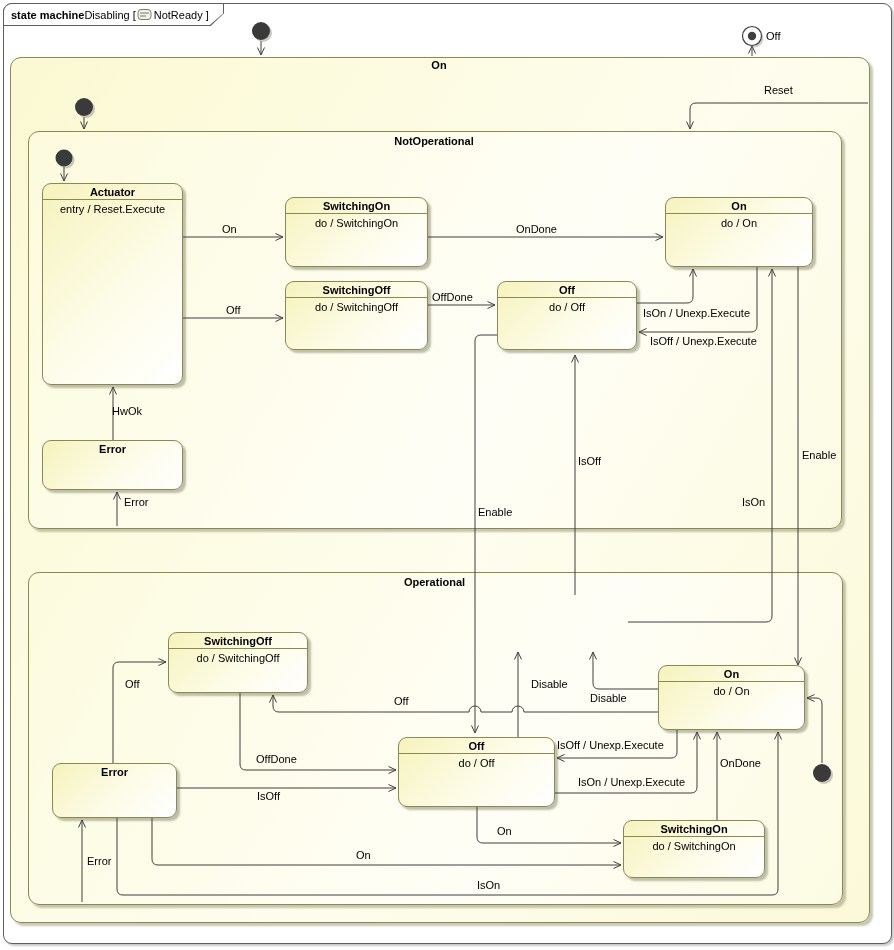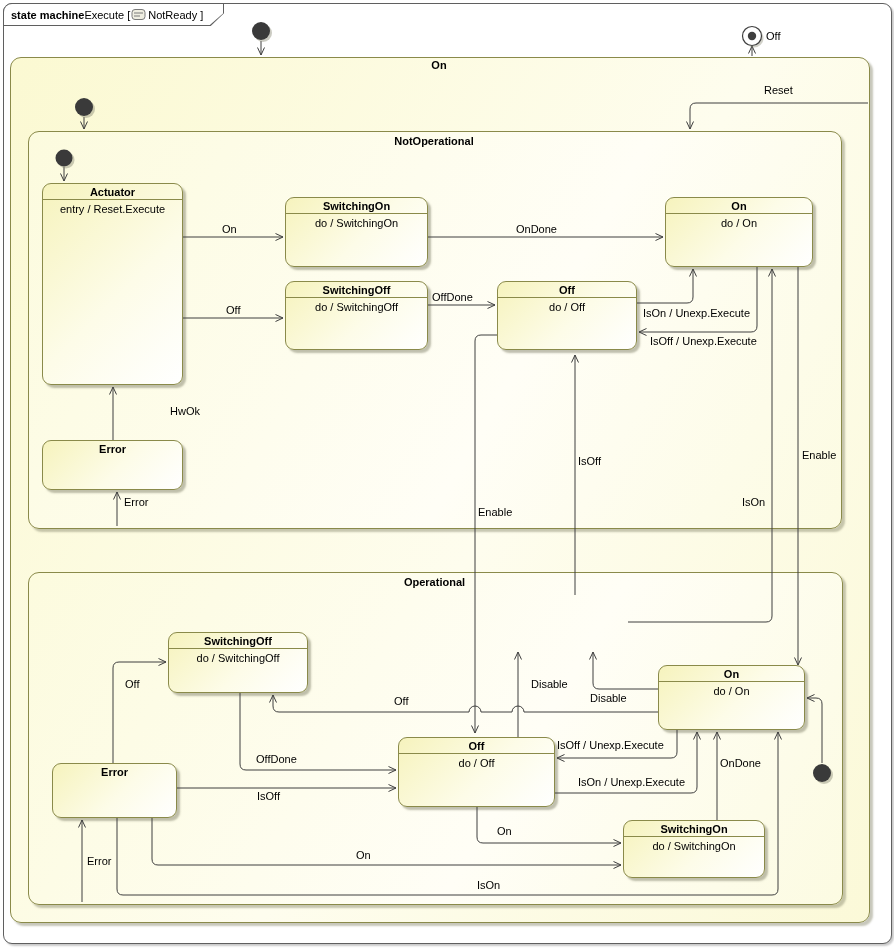--- a/index.html
+++ b/index.html
@@ -37,21 +37,21 @@
 </style>
 </head>
 <body>
 
 <div class="diagram">
 
   <div class="frame"></div>
   <div class="tab-outer">
     <div class="tab-inner">
       <span class="tab-kw">state machine</span>
-      <span>Execute [</span>
+      <span>Disabling [</span>
       <svg class="sm-icon" width="16" height="13">
         <rect x="1" y="1.5" width="13" height="10" rx="3" fill="#f0efe2" stroke="#7a7a7a"></rect>
         <line x1="3" y1="5" x2="12" y2="5" stroke="#7a7a7a"></line>
         <line x1="3" y1="8" x2="9" y2="8" stroke="#7a7a7a"></line>
       </svg>
       <span>NotReady ]</span>
     </div>
   </div>
 
   <div class="composite comp-on"></div>
@@ -166,21 +166,21 @@
   </svg>
 
   <span class="tlabel" style="left:755px;top:84px;margin-left:9px;">Reset</span>
   <span class="tlabel" style="left:766px;top:30px;">Off</span>
   <span class="tlabel" style="left:222px;top:223px;">On</span>
   <span class="tlabel" style="left:226px;top:304px;">Off</span>
   <span class="tlabel" style="left:516px;top:223px;">OnDone</span>
   <span class="tlabel" style="left:432px;top:291px;">OffDone</span>
   <span class="tlabel" style="left:643px;top:307px;">IsOn / Unexp.Execute</span>
   <span class="tlabel" style="left:650px;top:335px;">IsOff / Unexp.Execute</span>
-  <span class="tlabel" style="left:126px;top:405px;padding-left:44px;">HwOk</span>
+  <span class="tlabel" style="left:112px;top:405px;">HwOk</span>
   <span class="tlabel" style="left:124px;top:496px;">Error</span>
   <span class="tlabel" style="left:478px;top:506px;">Enable</span>
   <span class="tlabel" style="left:578px;top:455px;">IsOff</span>
   <span class="tlabel" style="left:742px;top:496px;">IsOn</span>
   <span class="tlabel" style="left:802px;top:449px;">Enable</span>
   <span class="tlabel" style="left:125px;top:678px;">Off</span>
   <span class="tlabel" style="left:394px;top:695px;">Off</span>
   <span class="tlabel" style="left:256px;top:753px;">OffDone</span>
   <span class="tlabel" style="left:257px;top:790px;">IsOff</span>
   <span class="tlabel" style="left:531px;top:678px;">Disable</span>

